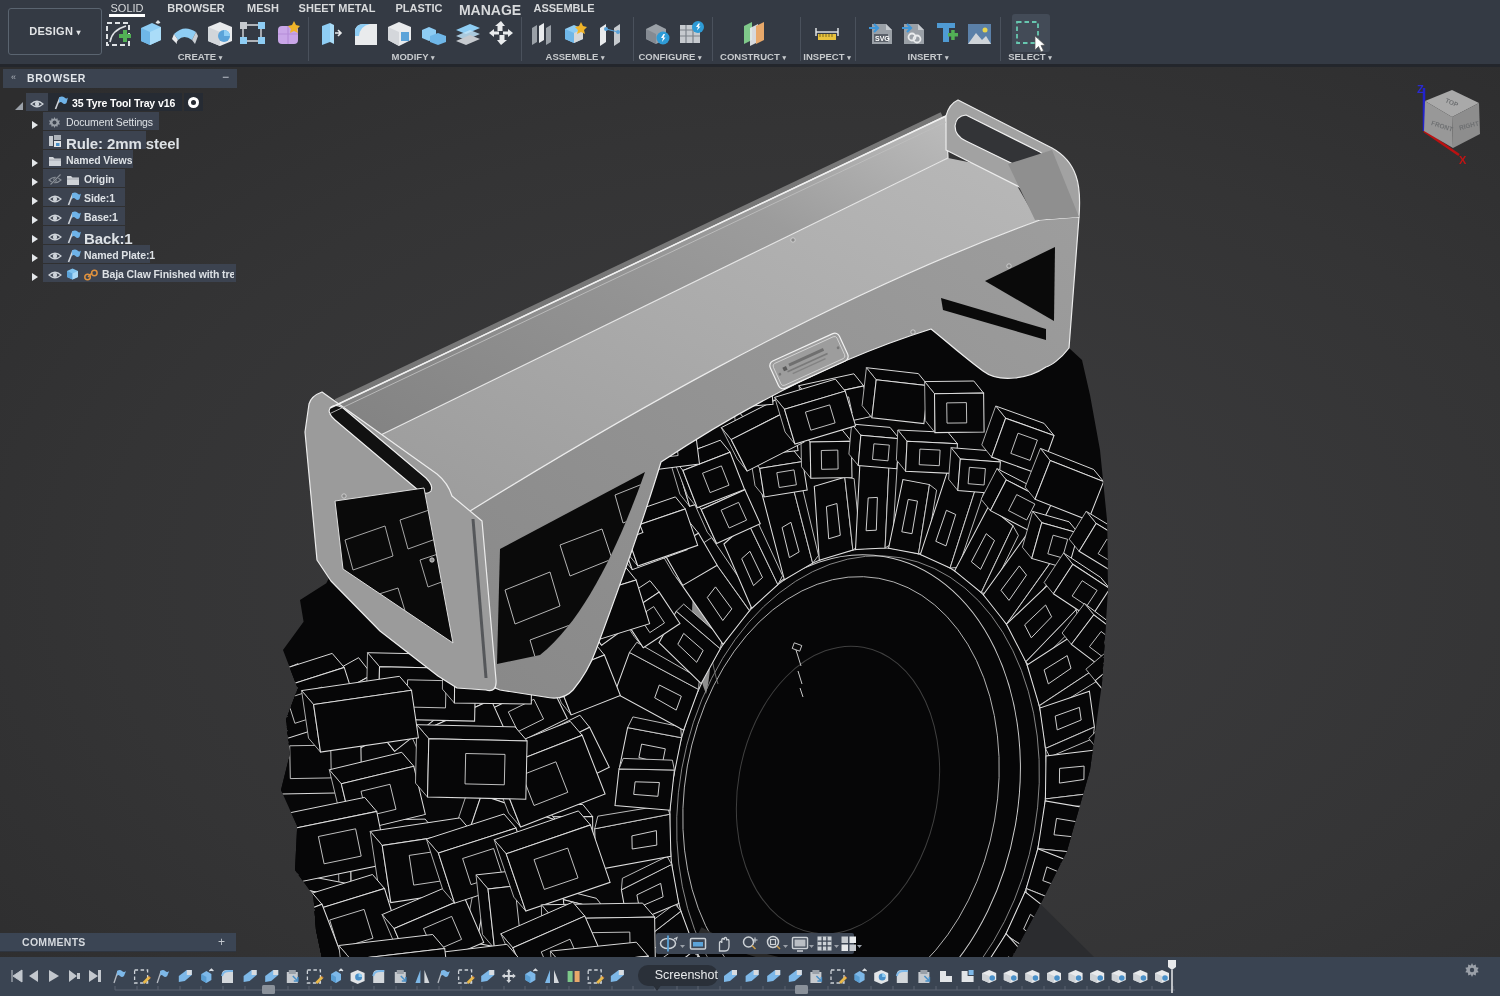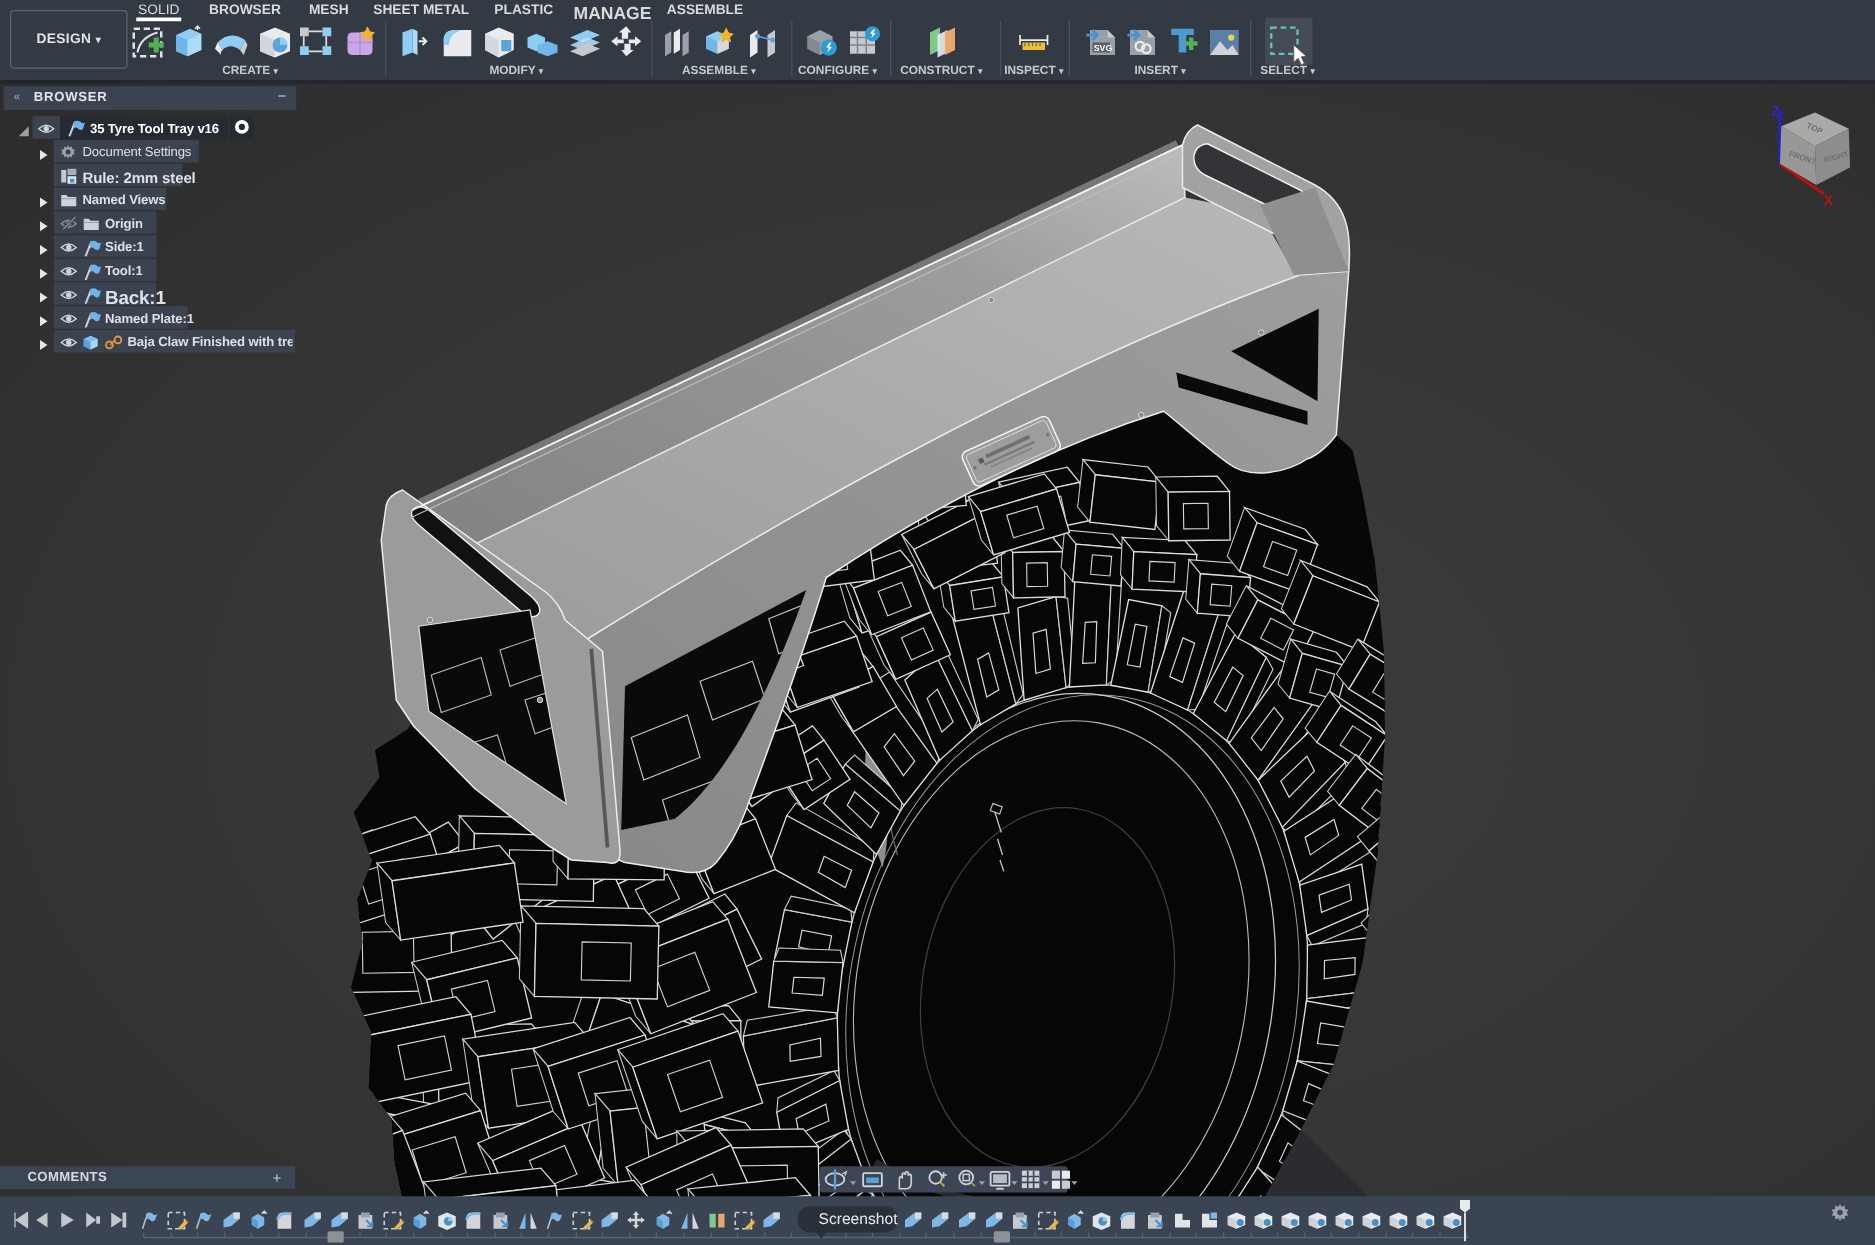--- a/index.html
+++ b/index.html
@@ -719,21 +719,21 @@
         <circle cx="6.5" cy="6.5" r="2" fill="#3a414d"></circle>
       </svg></div>
     <div style="position:absolute;left:66px;top:115.5px;font-size:10.5px;font-weight:normal;color:#dde1e5;white-space:nowrap;letter-spacing:-0.1px;max-width:168px;overflow:hidden">Document Settings</div>
     <div style="position:absolute;left:43px;top:131px;width:103px;height:18px;background:#3c4350"></div>
     <div style="position:absolute;left:48px;top:134px"><svg width="14" height="14" viewBox="0 0 14 14">
         <rect x="1" y="2" width="4" height="10" fill="#c6cbd1"></rect>
         <rect x="6" y="1" width="7" height="5" fill="#aab0b7"></rect>
         <rect x="6" y="7" width="7" height="6" fill="#e2e5e8"></rect>
         <rect x="8" y="9" width="3.5" height="3" fill="#4a90c8"></rect>
       </svg></div>
-    <div style="position:absolute;left:66px;top:134.5px;font-size:12px;font-weight:bold;color:#dde1e5;white-space:nowrap;letter-spacing:-0.1px;max-width:168px;overflow:hidden">Rule: 2mm steel</div>
+    <div style="position:absolute;left:66px;top:134.5px;font-size:15px;font-weight:bold;color:#dde1e5;white-space:nowrap;letter-spacing:-0.1px;max-width:168px;overflow:hidden">Rule: 2mm steel</div>
     <div style="position:absolute;left:31px;top:154px"><svg width="8" height="10" viewBox="0 0 8 10">
         <path d="M1,1 L7,5 L1,9 Z" fill="#e4e7ea"></path>
       </svg></div>
     <div style="position:absolute;left:43px;top:150px;width:90px;height:18px;background:#3c4350"></div>
     <div style="position:absolute;left:48px;top:153px"><svg width="14" height="12" viewBox="0 0 14 12">
         <path d="M1,2 L5,2 L6.5,3.5 L13,3.5 L13,11 L1,11 Z" fill="#cfd3d8"></path>
         <path d="M1,5 L13,5" stroke="#9aa0a8" stroke-width="0.8"></path>
       </svg></div>
     <div style="position:absolute;left:66px;top:153.5px;font-size:10.5px;font-weight:bold;color:#dde1e5;white-space:nowrap;letter-spacing:-0.1px;max-width:168px;overflow:hidden">Named Views</div>
     <div style="position:absolute;left:31px;top:173px"><svg width="8" height="10" viewBox="0 0 8 10">
@@ -769,21 +769,21 @@
       </svg></div>
     <div style="position:absolute;left:43px;top:207px;width:82px;height:18px;background:#3c4350"></div>
     <div style="position:absolute;left:48px;top:210px"><svg width="14" height="12" viewBox="0 0 14 12">
         <path d="M1,6 Q7,0.5 13,6 Q7,11.5 1,6 Z" fill="none" stroke="#cdd2d8" stroke-width="1.2"></path>
         <circle cx="7" cy="6" r="2.2" fill="#cdd2d8"></circle>
       </svg></div>
     <div style="position:absolute;left:66px;top:210px"><svg width="16" height="15" viewBox="0 0 16 15">
         <path d="M2.5,14 L7,2.5" stroke="#d0d4d9" stroke-width="1.6" fill="none"></path>
         <path d="M6,2.5 Q9,0.5 11.5,2.5 Q13.5,4.5 15,2.5 L13.5,8 Q11.5,10 9.5,8 Q7.5,6 6,8 Z" fill="#6fb3e8"></path>
       </svg></div>
-    <div style="position:absolute;left:84px;top:210.5px;font-size:10.5px;font-weight:bold;color:#dde1e5;white-space:nowrap;letter-spacing:-0.1px;max-width:150px;overflow:hidden">Tool:1</div>
+    <div style="position:absolute;left:84px;top:210.5px;font-size:10.5px;font-weight:bold;color:#dde1e5;white-space:nowrap;letter-spacing:-0.1px;max-width:150px;overflow:hidden">Base:1</div>
     <div style="position:absolute;left:31px;top:230px"><svg width="8" height="10" viewBox="0 0 8 10">
         <path d="M1,1 L7,5 L1,9 Z" fill="#e4e7ea"></path>
       </svg></div>
     <div style="position:absolute;left:43px;top:226px;width:82px;height:18px;background:#3c4350"></div>
     <div style="position:absolute;left:48px;top:229px"><svg width="14" height="12" viewBox="0 0 14 12">
         <path d="M1,6 Q7,0.5 13,6 Q7,11.5 1,6 Z" fill="none" stroke="#cdd2d8" stroke-width="1.2"></path>
         <circle cx="7" cy="6" r="2.2" fill="#cdd2d8"></circle>
       </svg></div>
     <div style="position:absolute;left:66px;top:229px"><svg width="16" height="15" viewBox="0 0 16 15">
         <path d="M2.5,14 L7,2.5" stroke="#d0d4d9" stroke-width="1.6" fill="none"></path>

